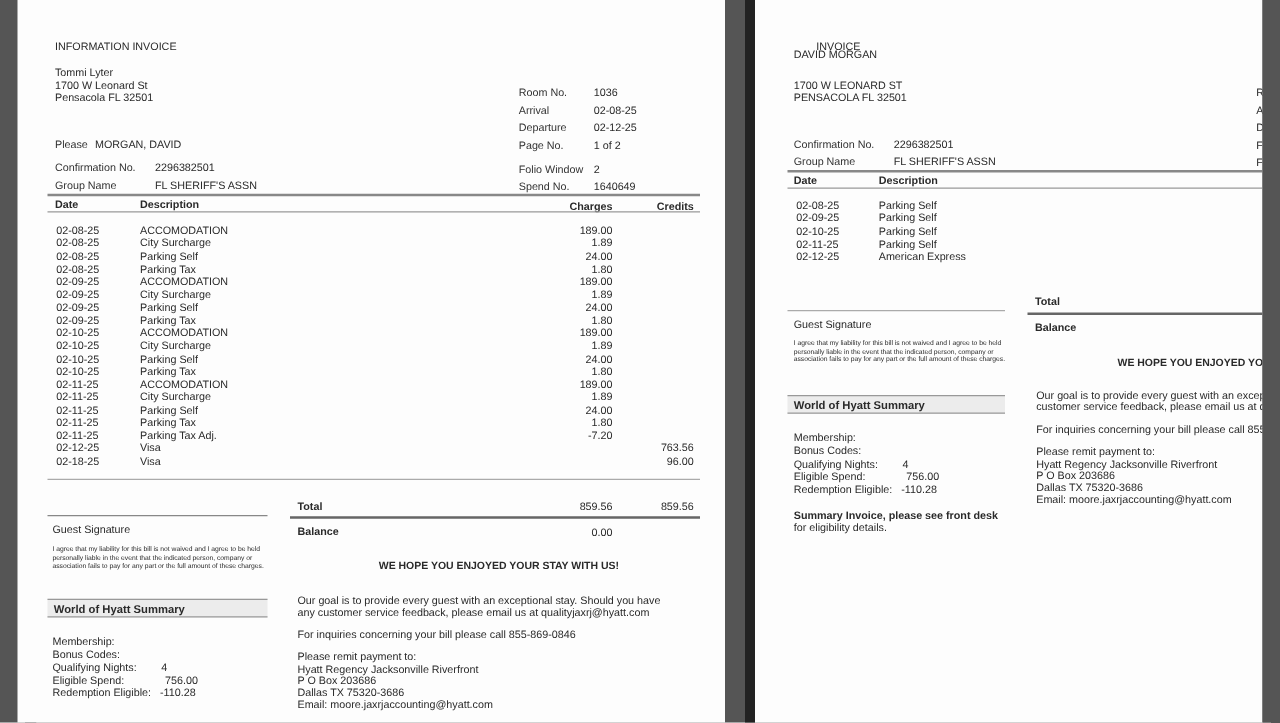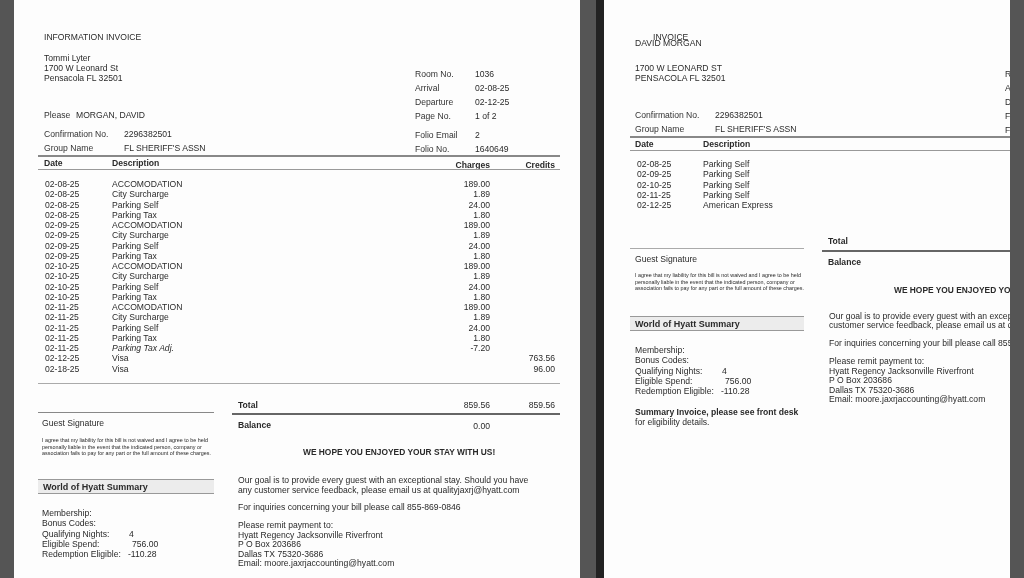--- a/index.html
+++ b/index.html
@@ -47,23 +47,23 @@
 
   <div>
     <div class="t lbl" style="left:401px;top:69px;">Room No.</div>
     <div class="t" style="left:461px;top:69px;">1036</div>
     <div class="t lbl" style="left:401px;top:83px;">Arrival</div>
     <div class="t" style="left:461px;top:83px;">02-08-25</div>
     <div class="t lbl" style="left:401px;top:97px;">Departure</div>
     <div class="t" style="left:461px;top:97px;">02-12-25</div>
     <div class="t lbl" style="left:401px;top:111px;">Page No.</div>
     <div class="t" style="left:461px;top:111px;">1 of 2</div>
-    <div class="t lbl" style="left:401px;top:130px;">Folio Email</div>
+    <div class="t lbl" style="left:401px;top:130px;">Folio Window</div>
     <div class="t" style="left:461px;top:130px;">2</div>
-    <div class="t lbl" style="left:401px;top:144px;">Folio No.</div>
+    <div class="t lbl" style="left:401px;top:144px;">Spend No.</div>
     <div class="t" style="left:461px;top:144px;">1640649</div>
   </div>
 
   <div class="hr" style="left:24px;top:155px;width:522px;height:2px;background:#888;"></div>
   <div>
     <div class="t b" style="left:30px;top:158px;">Date</div>
     <div class="t b" style="left:98px;top:158px;">Description</div>
     <div class="t b r" style="left:420px;width:56px;top:160px;">Charges</div>
     <div class="t b r" style="left:490px;width:51px;top:160px;">Credits</div>
   </div>
@@ -128,21 +128,21 @@
       <div class="t r" style="left:490px;width:51px;top:312.25px;"></div>
       <div class="t " style="left:31px;top:322.5px;">02-11-25</div>
       <div class="t " style="left:98px;top:322.5px;">Parking Self</div>
       <div class="t r" style="left:420px;width:56px;top:322.5px;">24.00</div>
       <div class="t r" style="left:490px;width:51px;top:322.5px;"></div>
       <div class="t " style="left:31px;top:332.75px;">02-11-25</div>
       <div class="t " style="left:98px;top:332.75px;">Parking Tax</div>
       <div class="t r" style="left:420px;width:56px;top:332.75px;">1.80</div>
       <div class="t r" style="left:490px;width:51px;top:332.75px;"></div>
       <div class="t " style="left:31px;top:343px;">02-11-25</div>
-      <div class="t " style="left:98px;top:343px;font-style:italic;">Parking Tax Adj.</div>
+      <div class="t " style="left:98px;top:343px;">Parking Tax Adj.</div>
       <div class="t r" style="left:420px;width:56px;top:343px;">-7.20</div>
       <div class="t r" style="left:490px;width:51px;top:343px;"></div>
       <div class="t " style="left:31px;top:353.25px;">02-12-25</div>
       <div class="t " style="left:98px;top:353.25px;">Visa</div>
       <div class="t r" style="left:420px;width:56px;top:353.25px;"></div>
       <div class="t r" style="left:490px;width:51px;top:353.25px;">763.56</div>
       <div class="t " style="left:31px;top:363.5px;">02-18-25</div>
       <div class="t " style="left:98px;top:363.5px;">Visa</div>
       <div class="t r" style="left:420px;width:56px;top:363.5px;"></div>
       <div class="t r" style="left:490px;width:51px;top:363.5px;">96.00</div>

